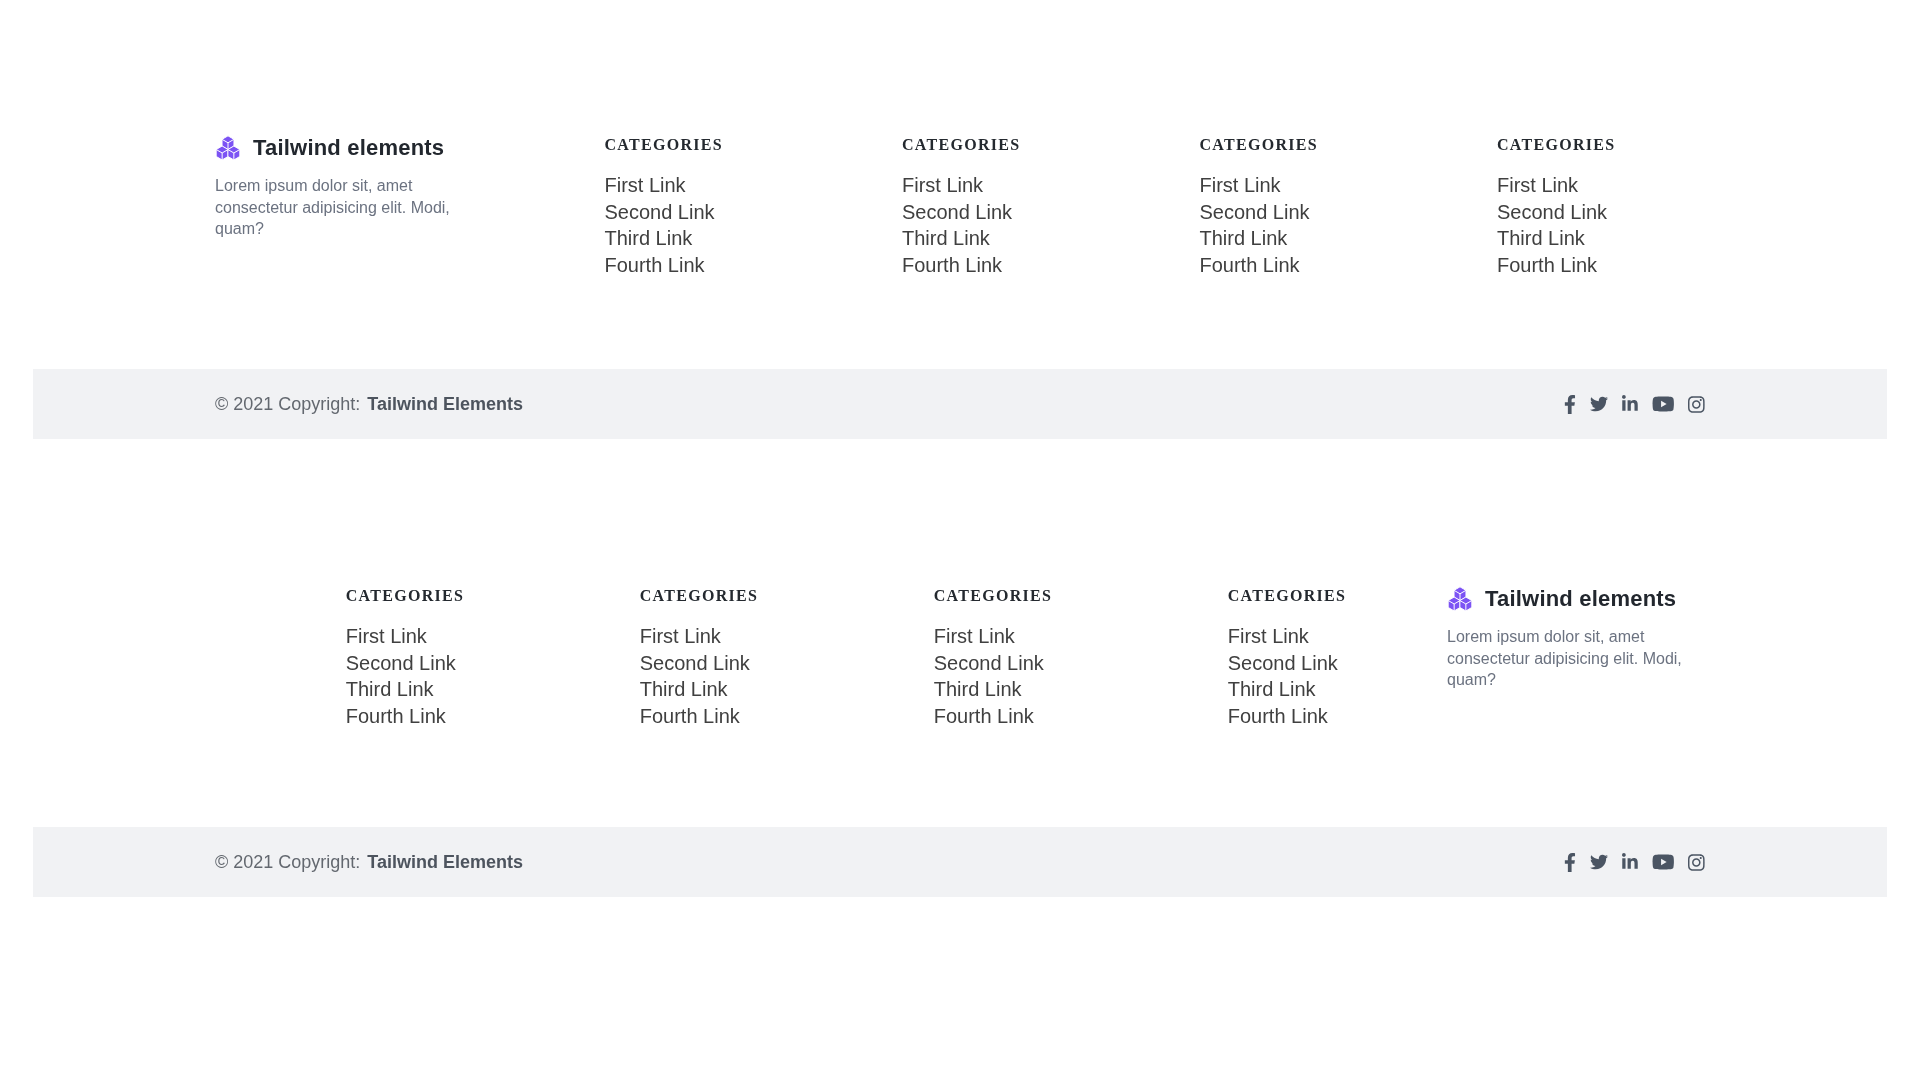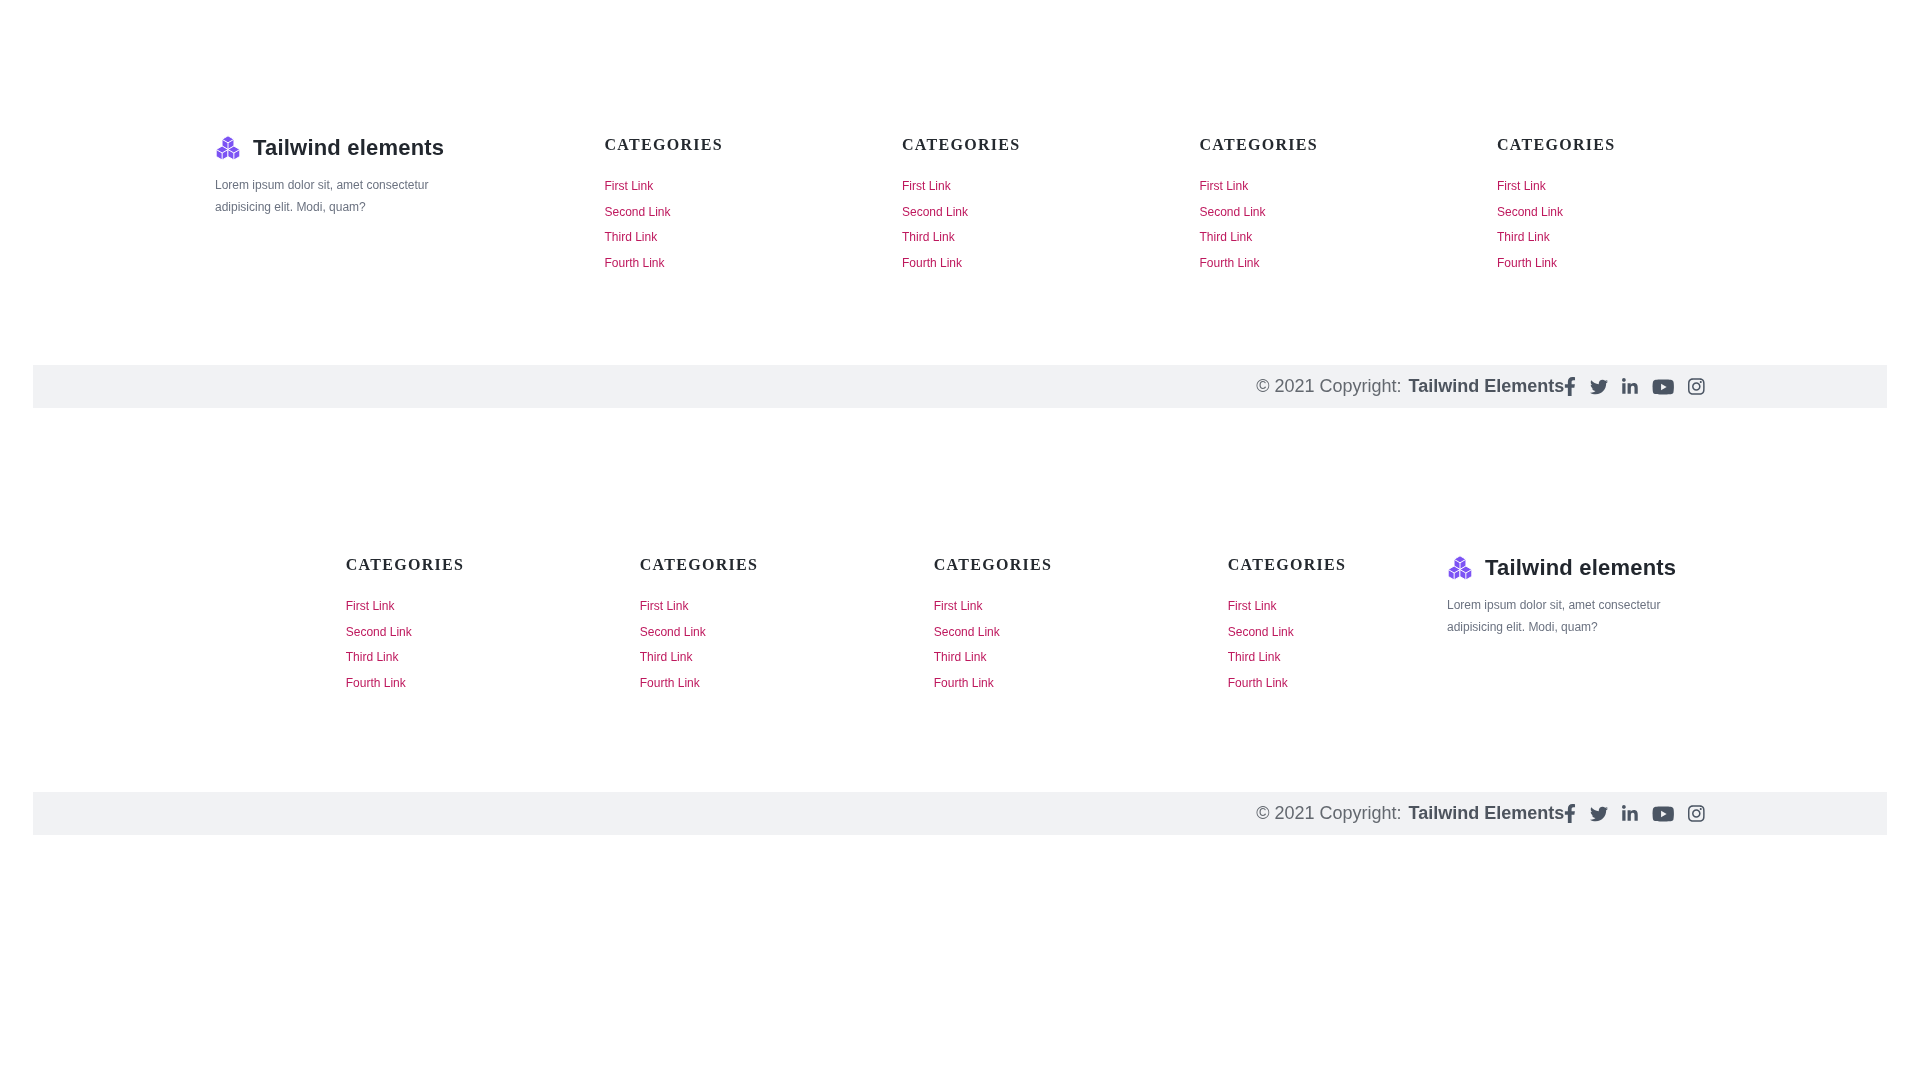--- a/index.html
+++ b/index.html
@@ -35,51 +35,51 @@
   .brand-col { width: 258px; }
   .brand-row { display: flex; align-items: center; gap: 12px; }
   .brand-name {
     font-size: 22px;
     font-weight: 600;
     color: #22272e;
     letter-spacing: 0.2px;
   }
   .brand-desc {
     margin-top: 14px;
-    font-size: 12px;
+    font-size: 16px;
     line-height: 21.5px;
     color: #6b7280;
     max-width: 255px;
   }
 
   
   .cat-heading {
     font-size: 16px;
     font-weight: 700;
     letter-spacing: 1.3px;
     color: #24292f;
     margin-bottom: 18px;
     line-height: 20px;
     font-family: Liberation Serif, serif;
   }
   .cat-list { list-style: none; }
   .cat-list li { line-height: 24.5px; }
   .cat-list a {
     text-decoration: none;
-    color: #be185d;
-    font-size: 12px;
+    color: #404040;
+    font-size: 20px;
   }
 
   
   .bar { background: #f1f2f4; }
   .bar-inner {
-    height: 43px;
+    height: 70px;
     display: flex;
     align-items: center;
-    justify-content: flex-end;
+    justify-content: space-between;
   }
   .copyright { font-size: 18px; color: #63686f; }
   .copyright a {
     text-decoration: none;
     color: #4d545e;
     font-weight: 600;
     margin-left: 7px;
   }
   .socials { display: flex; align-items: center; gap: 14px; }
   .socials a { display: inline-flex; align-items: center; }

